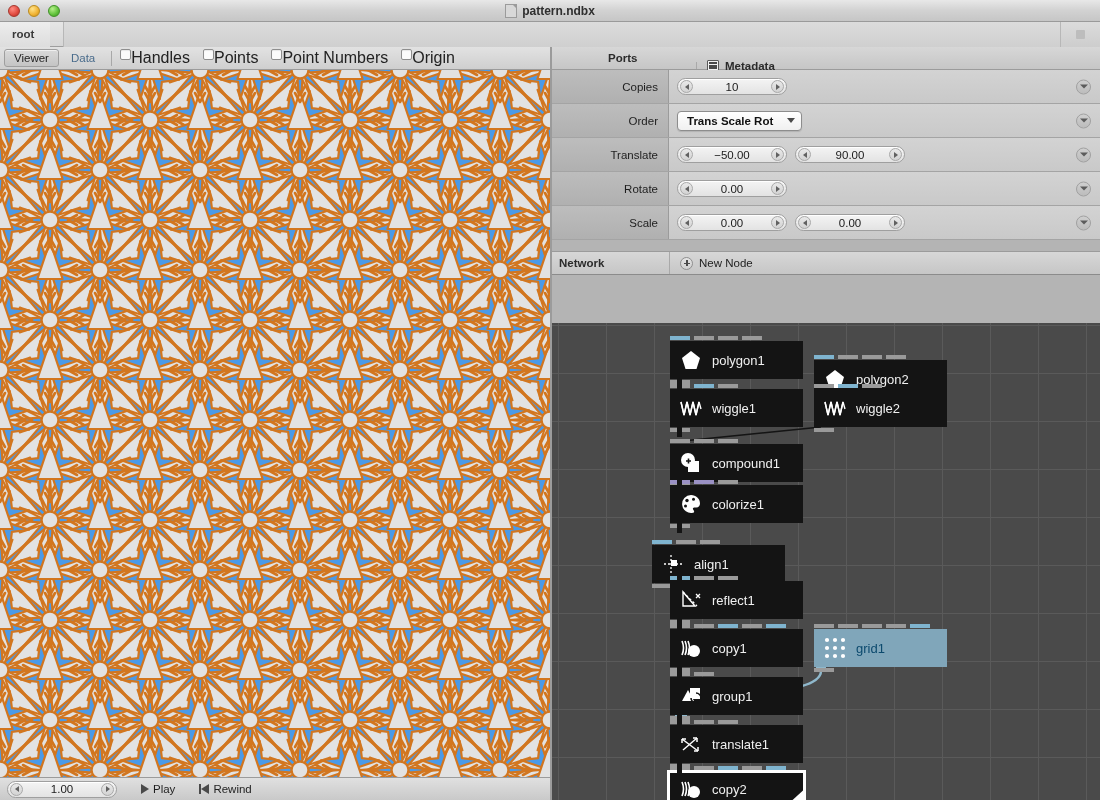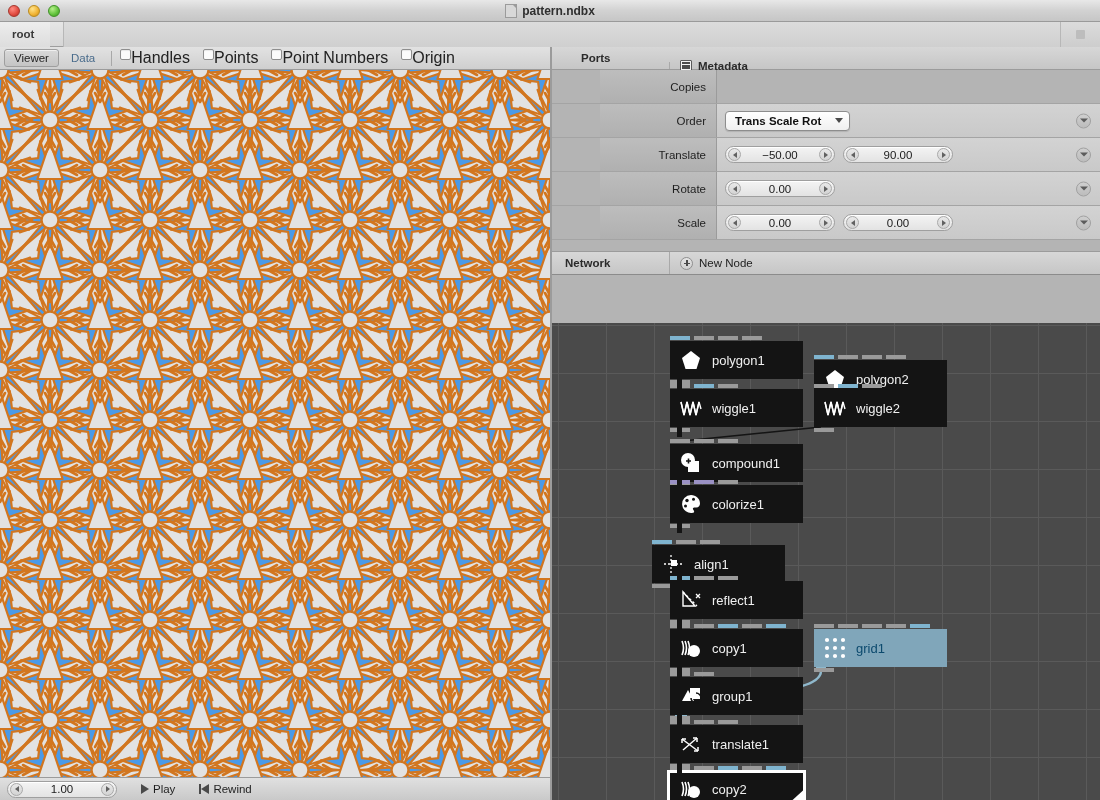--- a/index.html
+++ b/index.html
@@ -110,26 +110,26 @@
 
   .splitter-v { position: absolute; left: 550px; top: 47px; width: 2px; height: 753px; background: #9b9b9b; }
 
   
   .right-pane { position: absolute; left: 552px; top: 47px; width: 548px; height: 753px; background: #b4b4b4; }
   .ports-header {
     display: flex; height: 23px; width: 548px;
     background: linear-gradient(to bottom,#d7d7d7,#c6c6c6);
     border-bottom: 1px solid #9b9b9b;
   }
-  .ph-left { width: 117px; font-size: 11.5px; font-weight: bold; color: #2b2b2b; display: flex; align-items: center; padding-left: 29px; }
+  .ph-left { width: 117px; font-size: 11.5px; font-weight: bold; color: #2b2b2b; display: flex; align-items: center; padding-left: 29px; margin-left: 27px; }
   .ph-right { flex: 1; display: flex; align-items: center; gap: 6px; padding-left: 10px; border-left: 1px solid #a9a9a9; font-size: 11.5px; font-weight: bold; color: #2b2b2b; margin-top: 15px; }
   .meta-icon { width: 12px; height: 12px; background: #f2f2f2; border: 1px solid #5a5a5a; border-radius: 1px; display: flex; flex-direction: column; justify-content: space-evenly; padding: 1px 1px; }
   .meta-icon s { display: block; height: 2px; background: #4a4a4a; text-decoration: none; width: 100%; }
 
-  .port-row { display: flex; height: 34px; border-bottom: 1px solid #a4a4a4; padding-left: 48px; }
+  .port-row { display: flex; height: 34px; border-bottom: 1px solid #a4a4a4; }
   .port-label {
     width: 117px; background: linear-gradient(to bottom,#bdbdbd,#b0b0b0);
     border-right: 1px solid #9b9b9b;
     display: flex; align-items: center; justify-content: flex-end; padding-right: 10px;
     font-size: 11.5px; color: #1e1e1e;
   }
   .port-ctl {
     flex: 1; background: linear-gradient(to bottom,#d3d3d3,#c9c9c9);
     display: flex; align-items: center; gap: 8px; padding-left: 8px; position: relative;
   }
@@ -151,21 +151,21 @@
   .dd-tri { width: 0; height: 0; border-style: solid; border-width: 5px 4px 0 4px; border-color: #4a4a4a transparent transparent transparent; }
 
   .ports-spacer { height: 12px; background: #b4b4b4; border-bottom: 1px solid #9b9b9b; }
 
   
   .net-header {
     display: flex; height: 23px; width: 548px;
     background: linear-gradient(to bottom,#d7d7d7,#c6c6c6);
     border-bottom: 1px solid #8b8b8b;
   }
-  .nh-left { width: 117px; font-size: 11.5px; font-weight: bold; color: #2b2b2b; display: flex; align-items: center; padding-left: 13px; }
+  .nh-left { width: 117px; font-size: 11.5px; font-weight: bold; color: #2b2b2b; display: flex; align-items: center; padding-left: 7px; }
   .nh-right { flex: 1; display: flex; align-items: center; gap: 6px; padding-left: 10px; border-left: 1px solid #a9a9a9; font-size: 11.5px; color: #222; }
   .plus-ic { width: 13px; height: 13px; border-radius: 50%; background: linear-gradient(to bottom,#e4e4e4,#cfcfcf); border: 1px solid #8f8f8f; position: relative; }
   .plus-ic::before, .plus-ic::after { content:""; position: absolute; background:#4a4a4a; }
   .plus-ic::before { left: 2.5px; top: 5px; width: 6px; height: 1.5px; }
   .plus-ic::after  { top: 2.5px; left: 5px; height: 6px; width: 1.5px; }
 
   .network {
     position: absolute; left: 0; top: 276px; width: 548px; height: 477px;
     background-color: #4a4a4a; overflow: hidden;
     background-image: linear-gradient(to right, #5a5a5a 1px, transparent 1px),
@@ -436,20 +436,34 @@
             <s></s>
             <s></s>
             <s></s>
           </span>
         <span>Metadata</span>
       </div>
     </div>
 
     <div class="port-row">
       <div class="port-label">Copies</div>
+      <div class="port-ctl">
+        <span class="stepper port-stepper">
+          <span class="sbtn">
+              <i class="sb-l"></i>
+            </span>
+          <span class="sval">10</span>
+          <span class="sbtn">
+              <i class="sb-r"></i>
+            </span>
+        </span>
+        <span class="disclosure">
+            <i></i>
+          </span>
+      </div>
     </div>
 
     <div class="port-row">
       <div class="port-label">Order</div>
       <div class="port-ctl">
         <span class="dropdown">
           <span>Trans Scale Rot</span>
           <span class="dd-tri"></span>
         </span>
         <span class="disclosure">

